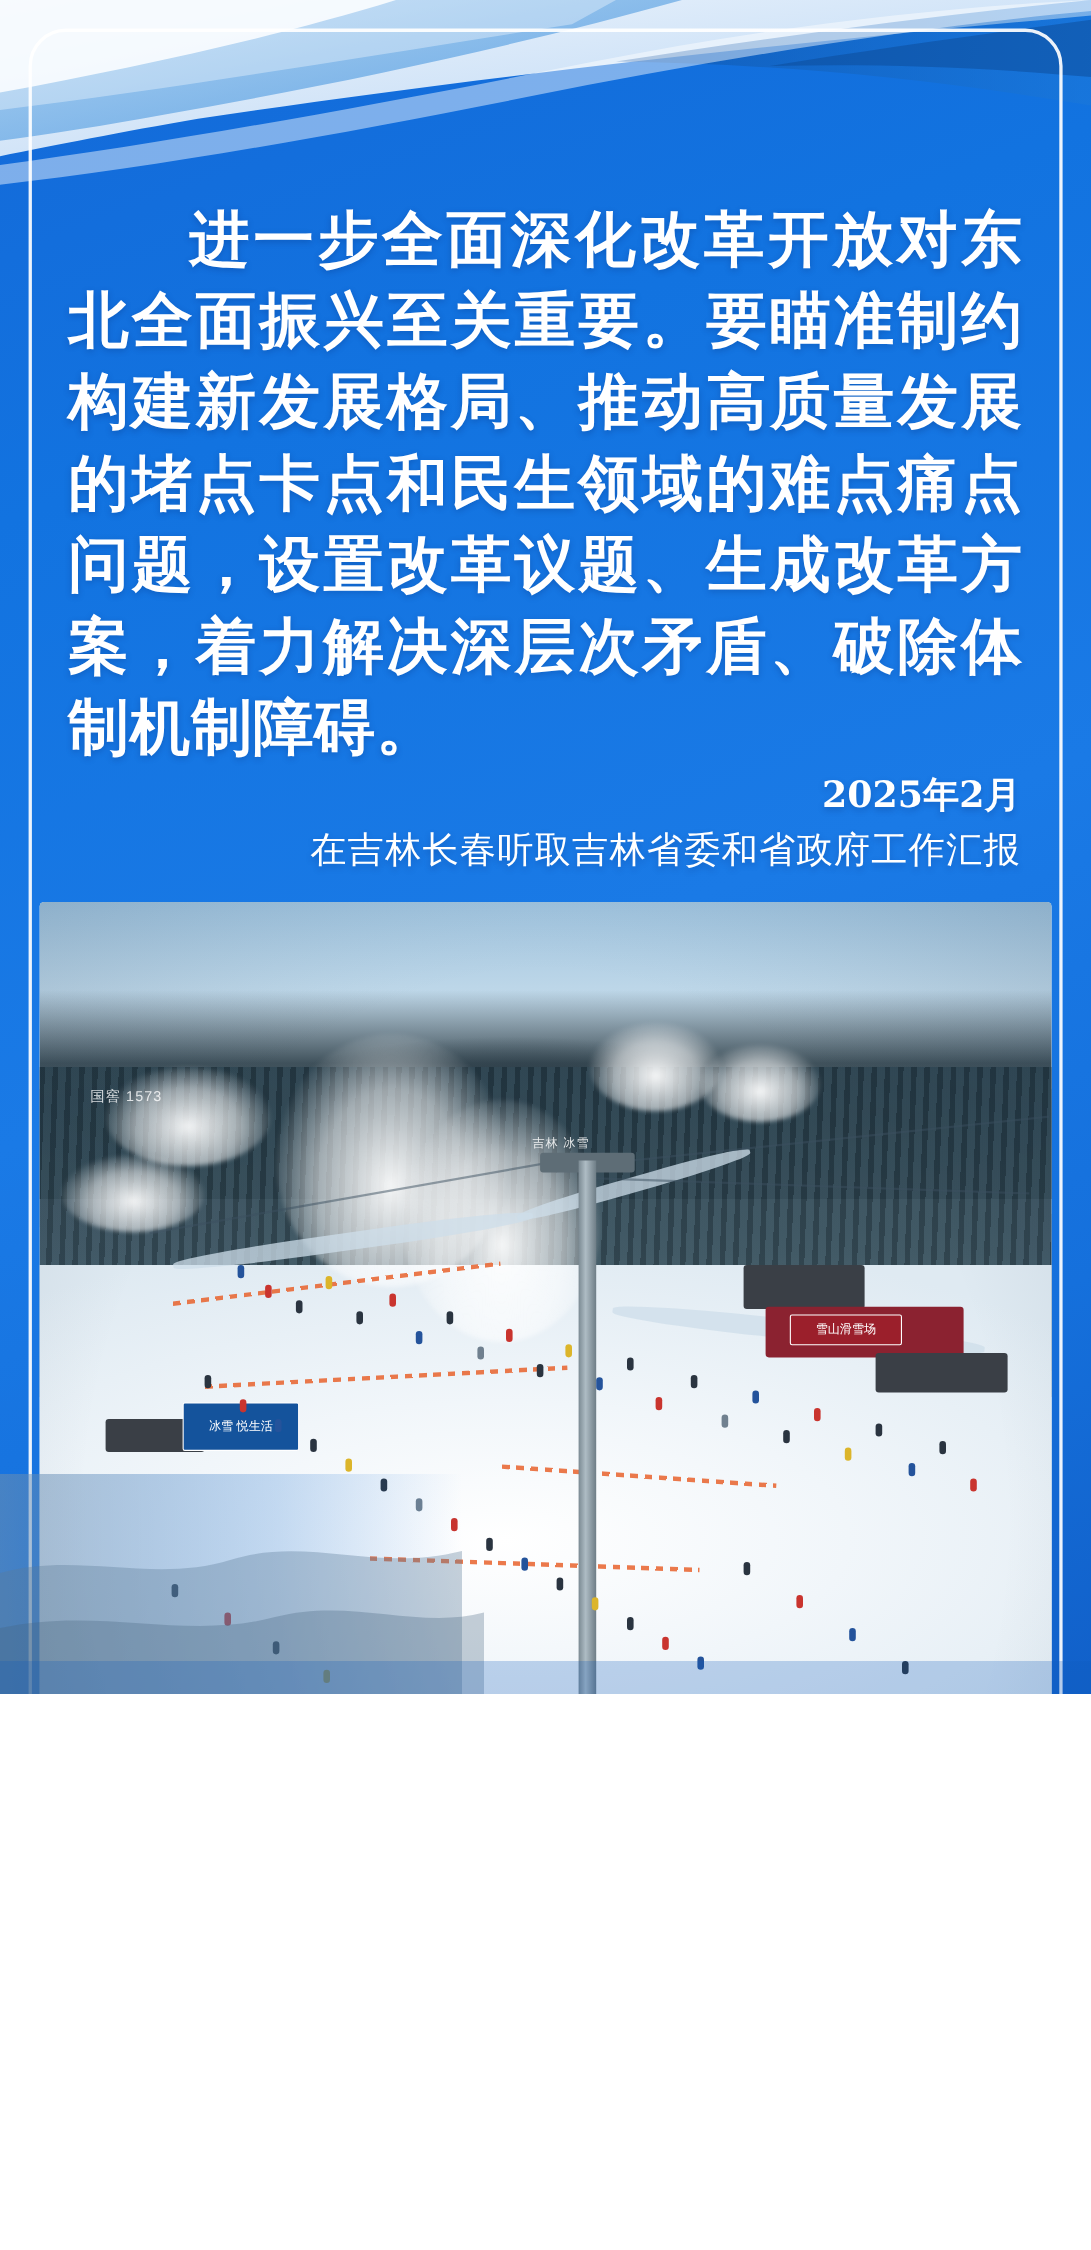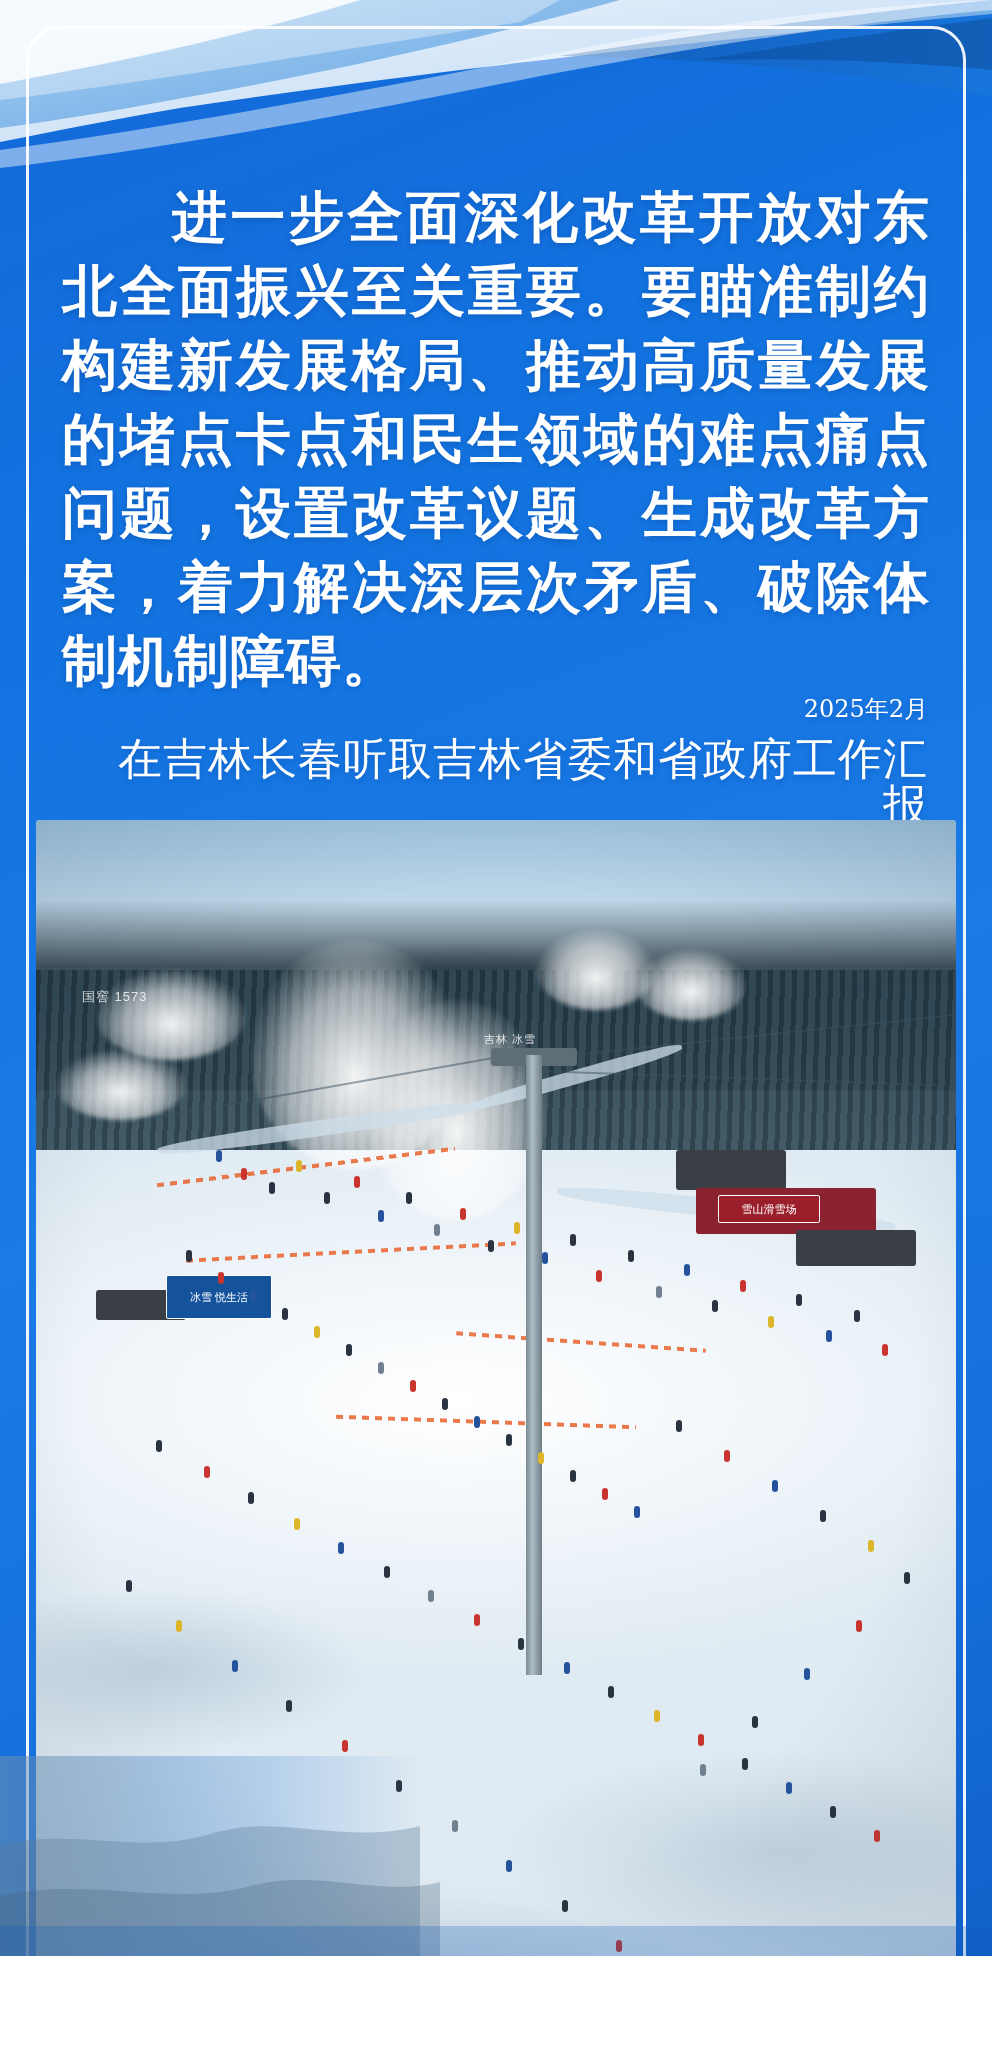--- a/index.html
+++ b/index.html
@@ -10,21 +10,21 @@
   body {
     width: 992px;
     height: 2045px;
     overflow: hidden;
     font-family: "Liberation Serif", serif;
   }
 
   .poster {
     position: relative;
     width: 992px;
-    height: 1956px;
+    height: 1540px;
     background: linear-gradient(160deg, #1469d8 0%, #1273e0 25%, #1a7ae6 55%, #1570dc 80%, #1160c9 100%);
     overflow: hidden;
   }
 
   
   .ribbon-layer {
     position: absolute;
     top: 0; left: 0;
     width: 992px;
     height: 200px;
@@ -86,27 +86,27 @@
     font-family: "DejaVu Serif", "Liberation Serif", serif;
     text-shadow: 0 2px 6px rgba(0,40,110,0.28);
   }
   .attrib .author {
     font-size: 46px;
     line-height: 58px;
     font-weight: 700;
     letter-spacing: 2px;
   }
   .attrib .date {
-    font-size: 24px;
+    font-size: 33px;
     line-height: 46px;
-    margin-top: 6px;
-    font-weight: 400;
+    margin-top: 20px;
+    font-weight: 700;
   }
   .attrib .occasion {
-    font-size: 44px;
+    font-size: 33px;
     line-height: 46px;
     margin-top: 4px;
     font-weight: 400;
     letter-spacing: 1px;
   }
 
   
   .photo-wrap {
     position: absolute;
     left: 36px;

